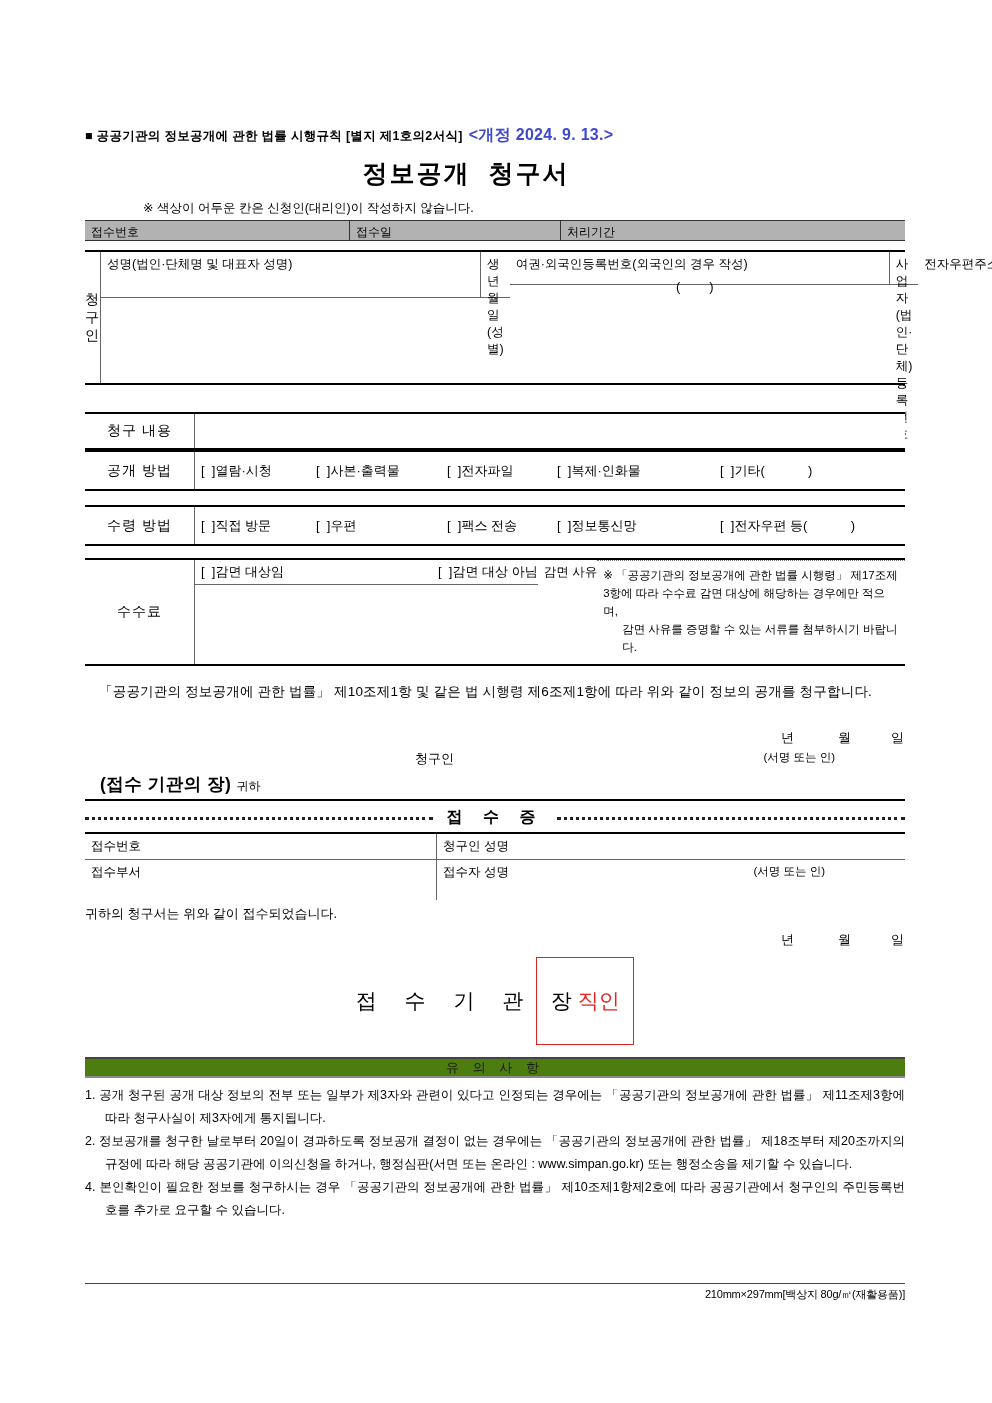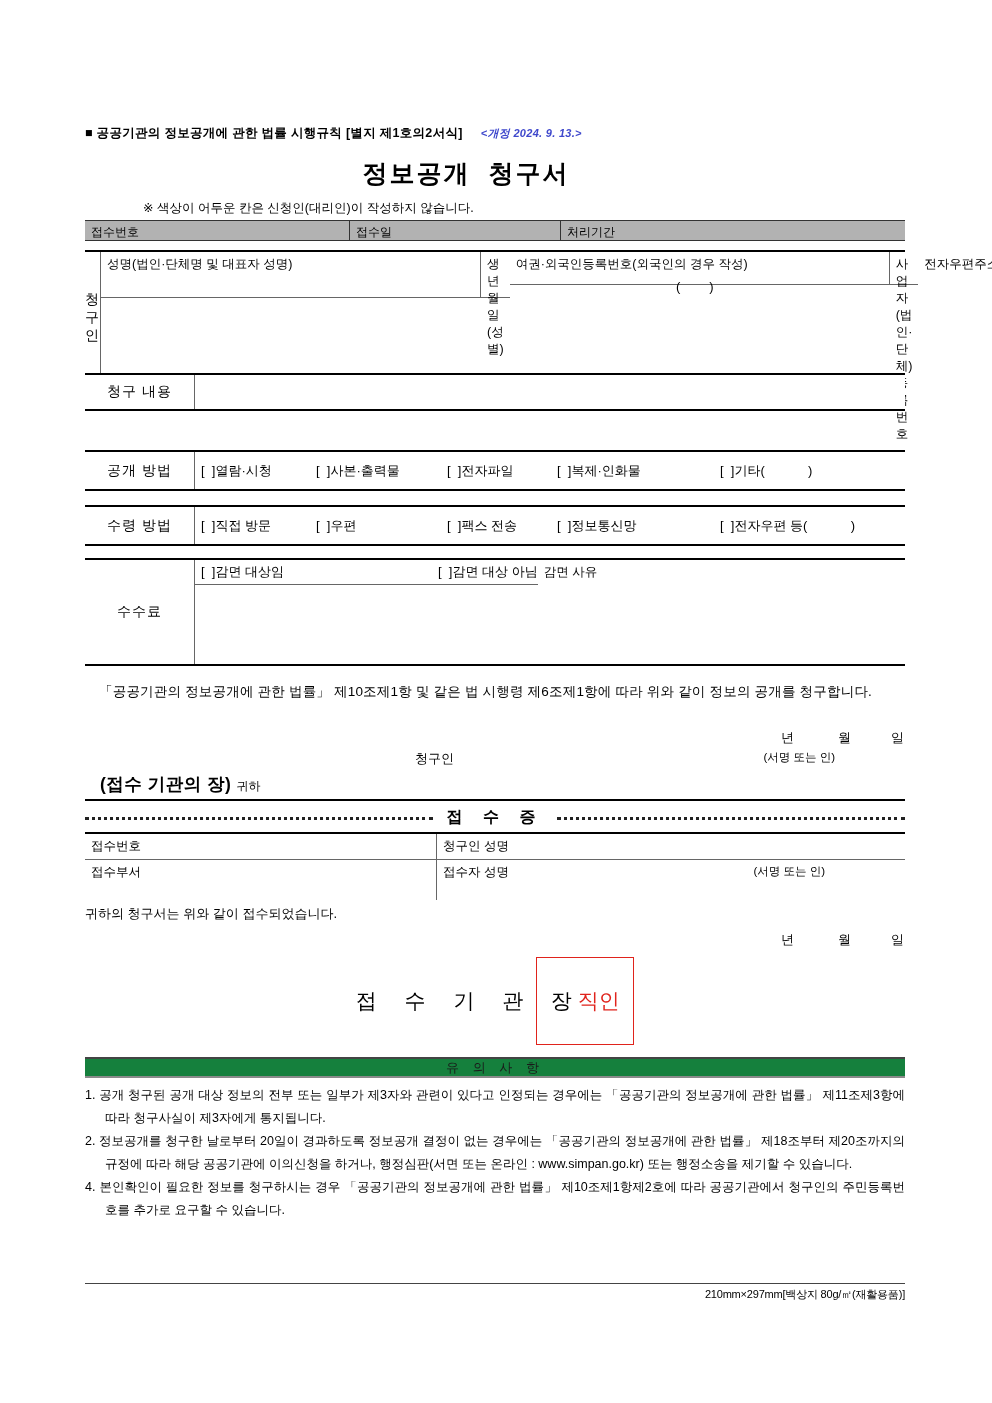--- a/index.html
+++ b/index.html
@@ -7,21 +7,21 @@
   body {
     width:992px; height:1403px; position:relative;
     font-family:"Liberation Sans","DejaVu Sans",sans-serif;
     color:#000; font-size:12.5px;
   }
   .abs { position:absolute; }
   .pre { white-space:pre; }
 
   
   #form-ref { top:125px; left:85px; font-size:12.5px; font-weight:600; letter-spacing:.3px; }
-  #form-ref .rev { color:#3f48cc; font-size:11px; font-weight:600; margin-left:18px;font-style:italic; }
+  #form-ref .rev { color:#3f48cc; font-size:16px; font-weight:600; margin-left:6px; }
   #doc-title { top:157px; left:0; width:932px; text-align:center;
                font-size:25px; font-weight:bold; letter-spacing:2px; }
   #shaded-note { top:200px; left:98px; font-size:12.5px;margin-left:45px; }
 
   
   #intake { top:220px; left:85px; width:820px; height:21px; display:flex;
             background:#b2b2b2; border-top:1px solid #333; border-bottom:1px solid #333; }
   #intake .cell { padding:3px 6px 0; font-size:12px; }
   #intake .c1 { width:264px; }
   #intake .c2 { width:211px; border-left:1px solid #333; }
@@ -39,21 +39,21 @@
   #t-applicant { top:250px; height:135px; }
   #t-applicant .row { display:flex; }
   #t-applicant .row.b { border-bottom:1px solid #666; }
   #t-applicant .lc { width:380px; border-right:1px solid #666; padding:4px 6px; position:relative; }
   #t-applicant .rc { flex:1; padding:4px 6px; position:relative; }
   #t-applicant .r1 { height:46px; } #t-applicant .r2 { height:33px; }
   #t-applicant .r3 { height:32px; } #t-applicant .r4 { height:24px; }
   #birth-paren { position:absolute; left:195px; bottom:3px; font-size:13px; }
 
   
-  #t-request { top:373px; height:38px; }
+  #t-request { top:412px; height:38px; }
   #t-request .field { flex:1; }
 
   
   .opt-table { height:41px; }
   .opts { flex:1; display:flex; align-items:center; padding-left:6px; font-size:13px; }
   .opts .opt { white-space:pre; }
   .opts .opt:nth-child(1) { width:115px; }
   .opts .opt:nth-child(2) { width:131px; }
   .opts .opt:nth-child(3) { width:110px; }
   .opts .opt:nth-child(4) { width:163px; }
@@ -100,21 +100,21 @@
 
   
   #stamp-row { top:955px; left:85px; width:820px; height:92px;
                display:flex; justify-content:center; align-items:center; }
   #stamp-org { font-size:21px; letter-spacing:11px; margin-right:2px; }
   #stamp-box { width:98px; height:88px; border:1px solid #e0231c;
                display:flex; align-items:center; justify-content:center; gap:6px; font-size:21px; }
   #stamp-box .seal { color:#e0231c; }
 
   
-  #notice-bar { top:1057px; left:85px; width:820px; height:21px; background:#15803d;
+  #notice-bar { top:1057px; left:85px; width:820px; height:21px; background:#4d7c0f;
                 border-top:2px solid #444; border-bottom:2px solid #8a8a8a;
                 display:flex; align-items:center; justify-content:center;
                 font-size:13px; letter-spacing:5px; color:#1a1a1a; }
   #notice-list { top:1084px; left:85px; width:820px; font-size:12.5px;
                  line-height:23px; text-align:justify; }
   #notice-list .item { padding-left:20px; text-indent:-20px; }
 
   #bottom-line { top:1283px; left:85px; width:820px; height:1px; background:#444; }
   #page-footer { top:1287px; left:85px; width:820px; text-align:right; font-size:11px; letter-spacing:-.2px; }
 </style>
@@ -186,20 +186,24 @@
 <div class="abs sect" id="t-fee">
   <div class="lbl-col">수수료</div>
   <div class="body-col">
     <div class="fr1">
       <span class="opt">[  ]감면 대상임</span>
       <span class="opt">[  ]감면 대상 아님</span>
     </div>
     <div class="fr2">
       <span>감면 사유</span>
     </div>
+    <div class="fr3">
+      <div>※ 「공공기관의 정보공개에 관한 법률 시행령」 제17조제3항에 따라 수수료 감면 대상에 해당하는 경우에만 적으며,</div>
+      <div class="l2">감면 사유를 증명할 수 있는 서류를 첨부하시기 바랍니다.</div>
+    </div>
   </div>
 </div>
 
 <div class="abs" id="declaration">「공공기관의 정보공개에 관한 법률」 제10조제1항 및 같은 법 시행령 제6조제1항에 따라 위와 같이 정보의 공개를 청구합니다.</div>
 
 <div class="abs date-line" id="date1">
   <span class="y">년</span><span class="m">월</span><span class="d">일</span>
 </div>
 
 <div class="abs" id="applicant-line">

